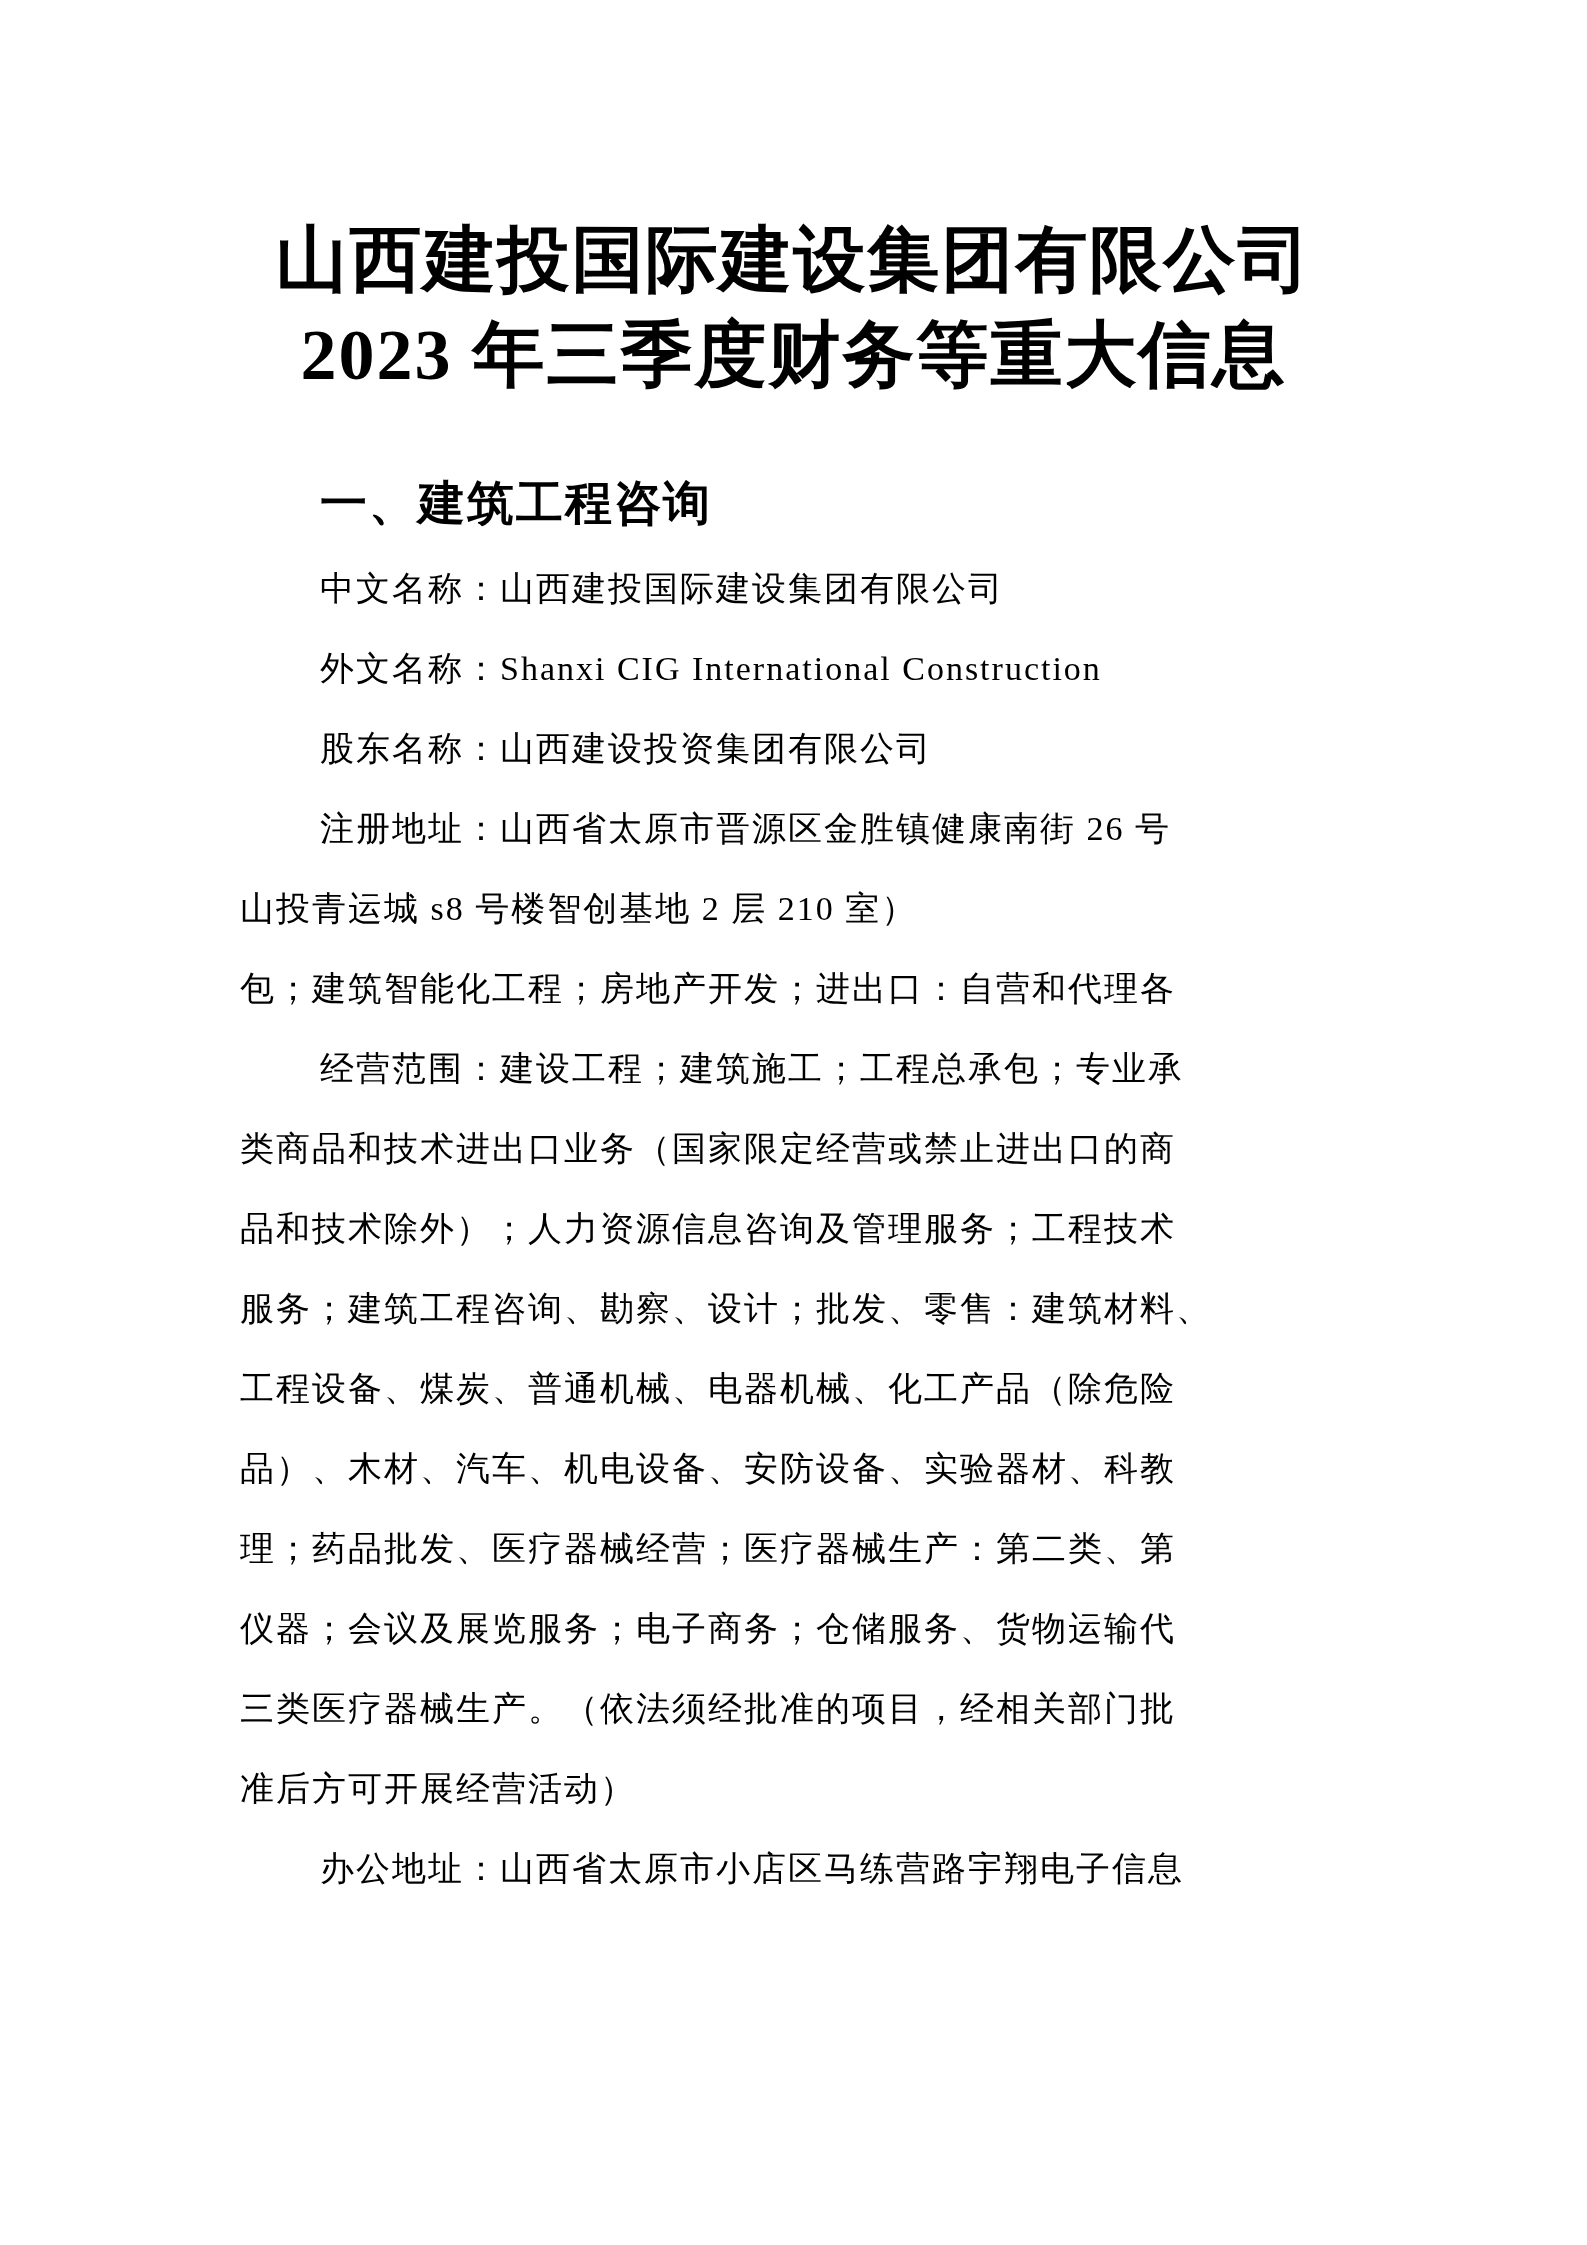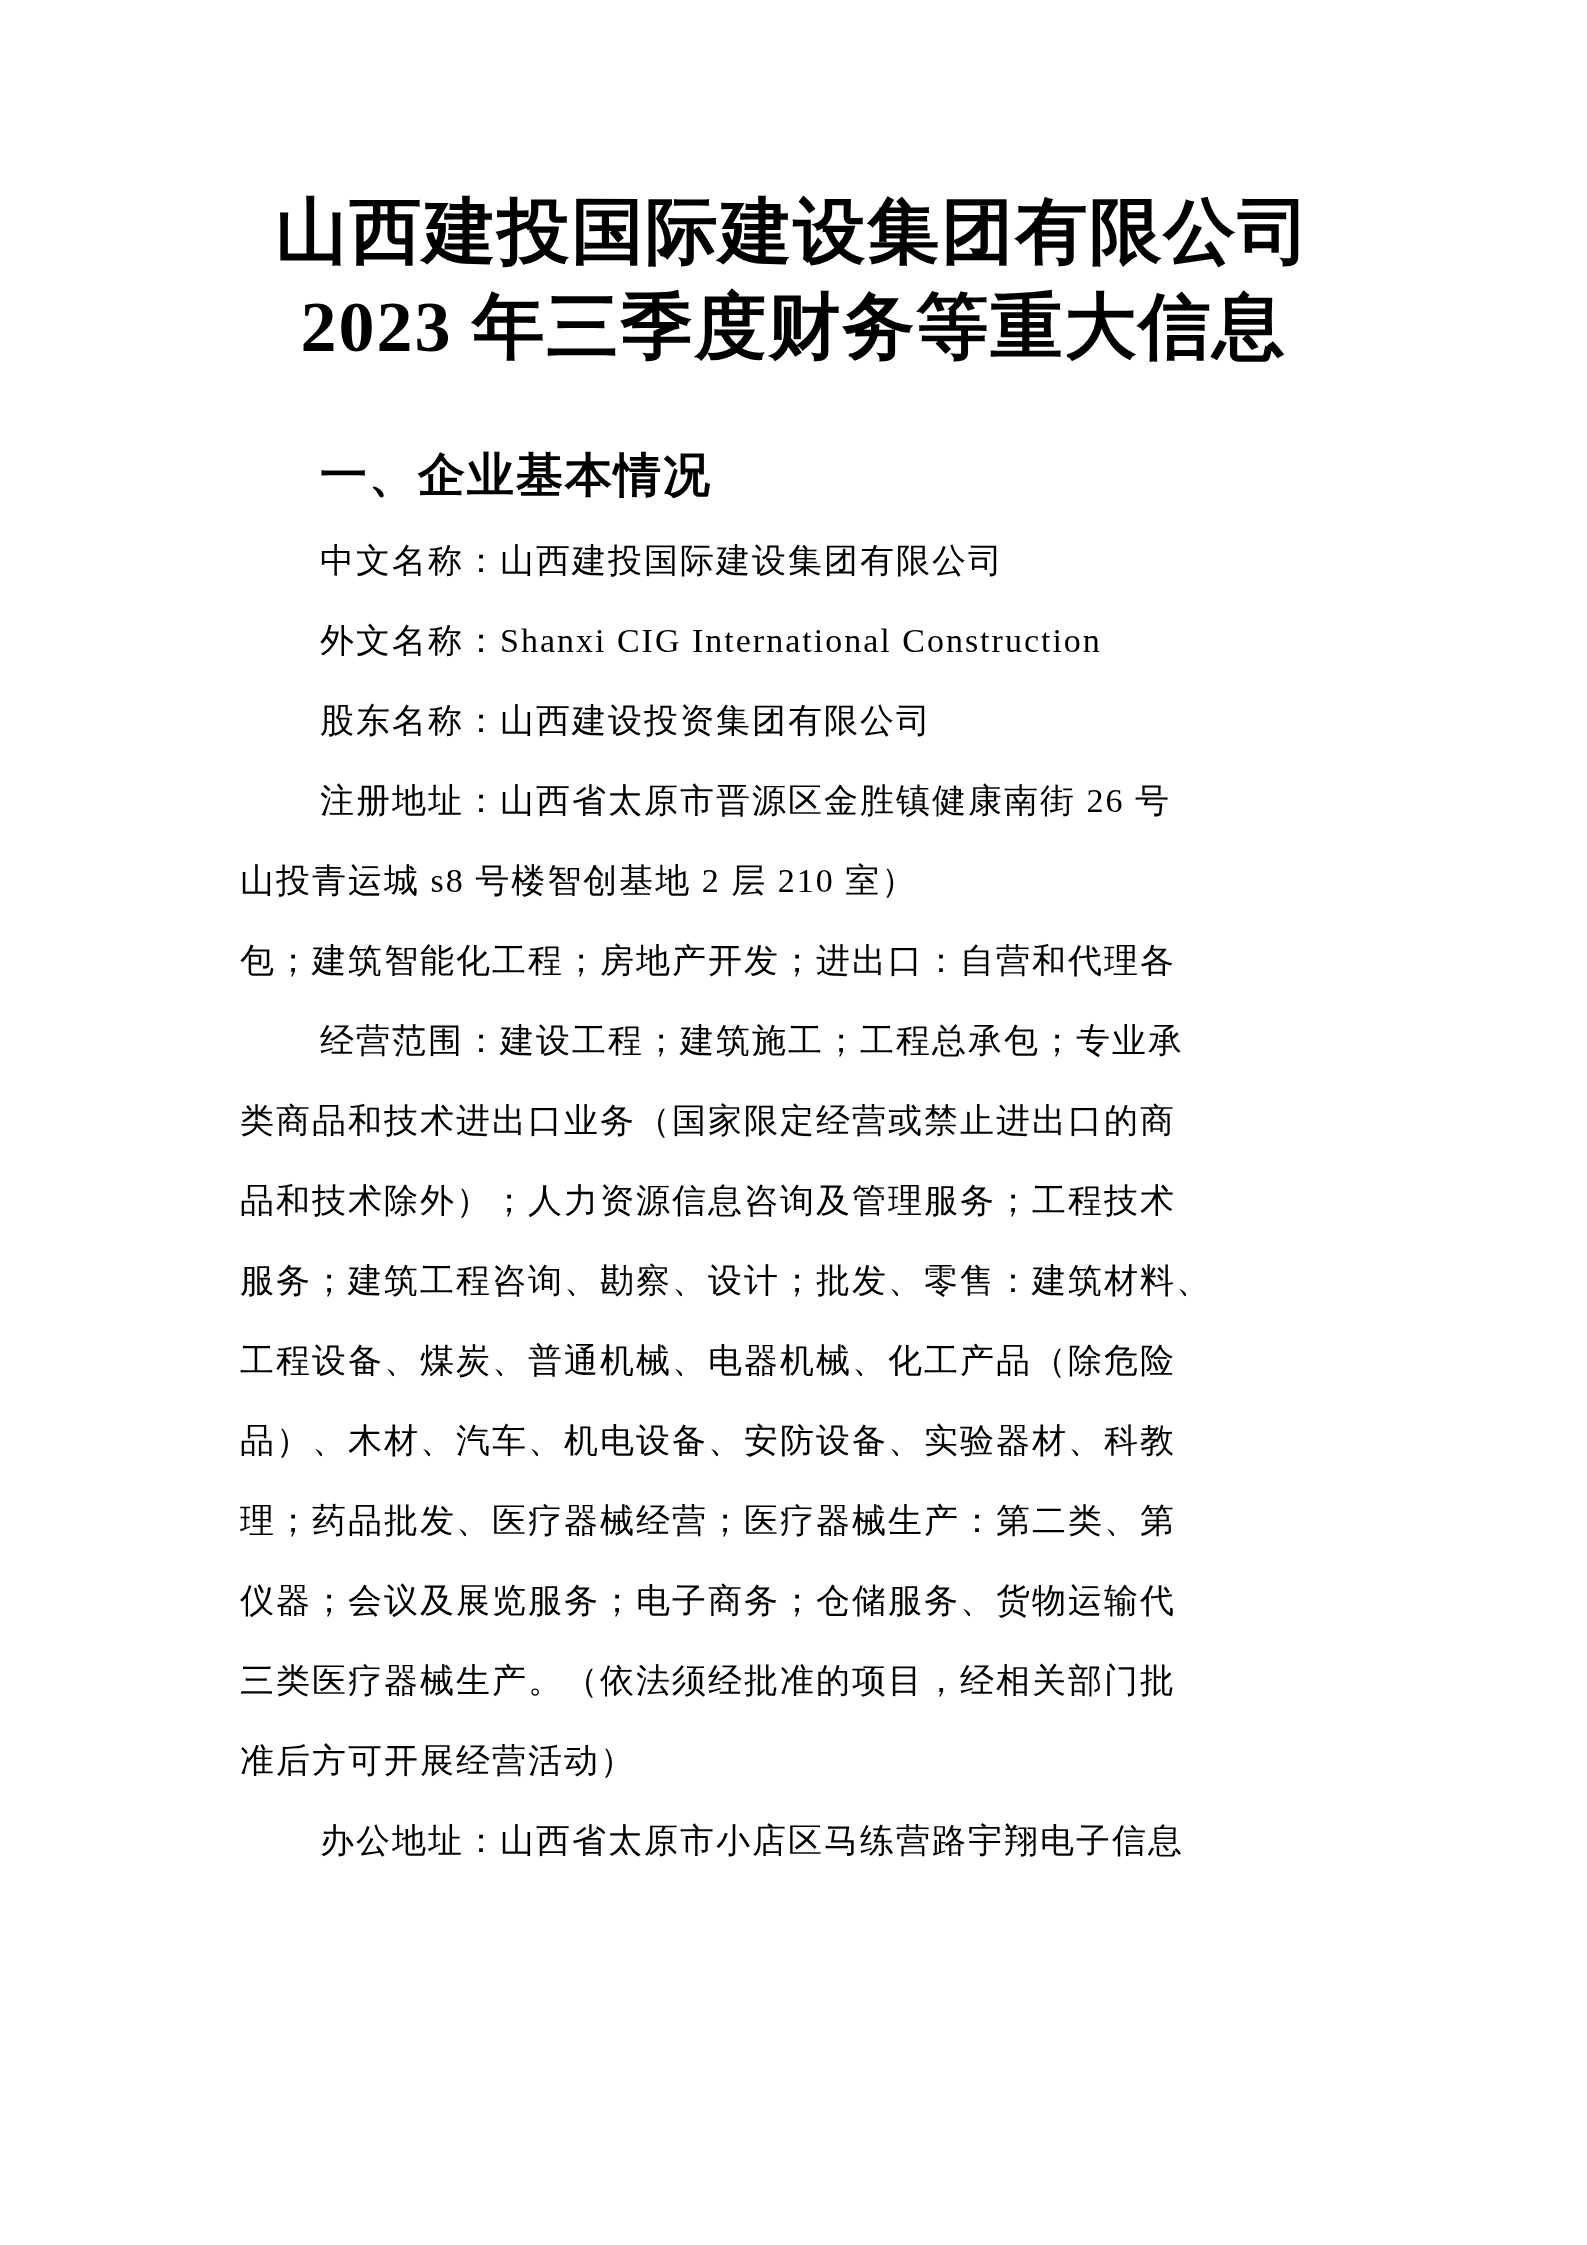--- a/index.html
+++ b/index.html
@@ -12,20 +12,21 @@
     width: 1587px;
     height: 2245px;
     background: #ffffff;
     color: #000000;
     overflow: hidden;
     font-family: "Liberation Serif", "DejaVu Serif", serif;
   }
   .titles {
     padding-top: 185px;
     text-align: center;
+    margin-top: 28px;
   }
   .title-line {
     font-size: 72px;
     font-weight: 700;
     line-height: 95px;
     letter-spacing: 2px;
     white-space: nowrap;
   }
   .section-heading {
     margin: 70px 150px 0 320px;
@@ -53,21 +54,21 @@
 </style>
 </head>
 <body>
 
 <div class="page">
   <div class="titles">
     <div class="title-line">山西建投国际建设集团有限公司</div>
     <div class="title-line">2023 年三季度财务等重大信息</div>
   </div>
 
-  <div class="section-heading">一、企业基本情况</div>
+  <div class="section-heading">一、建筑工程咨询</div>
 
   <div class="body-text" id="body-lines">
       <div class="doc-line ind">中文名称：山西建投国际建设集团有限公司</div>
       <div class="doc-line ind">外文名称：Shanxi CIG International Construction</div>
       <div class="doc-line ind">股东名称：山西建设投资集团有限公司</div>
       <div class="doc-line ind">注册地址：山西省太原市晋源区金胜镇健康南街 26 号</div>
       <div class="doc-line">山投青运城 s8 号楼智创基地 2 层 210 室）</div>
       <div class="doc-line">包；建筑智能化工程；房地产开发；进出口：自营和代理各</div>
       <div class="doc-line ind">经营范围：建设工程；建筑施工；工程总承包；专业承</div>
       <div class="doc-line">类商品和技术进出口业务（国家限定经营或禁止进出口的商</div>

